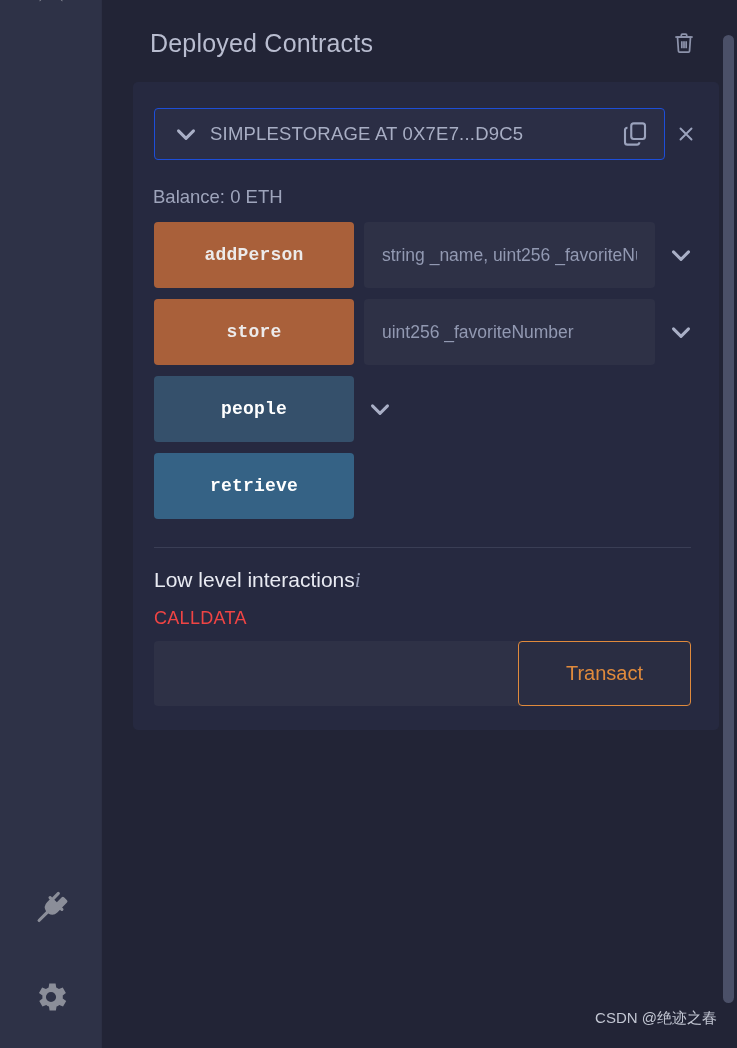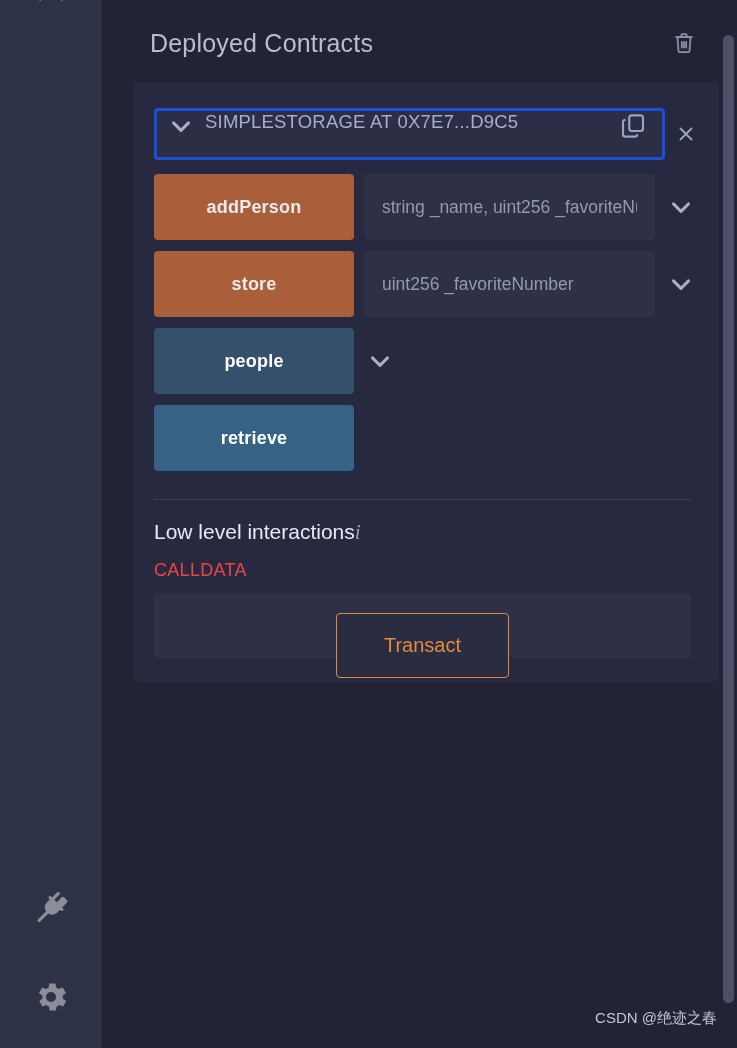--- a/index.html
+++ b/index.html
@@ -88,26 +88,26 @@
   .contract-row {
     display: flex;
     align-items: center;
     padding: 26px 12px 0 8px;
     position: relative;
   }
   .contract-box {
     position: relative;
     flex: 1 1 auto;
     display: flex;
-    align-items: flex-start;
+    align-items: center;
     background: #2b2e45;
-    border: 3px solid #1d4ed8;
+    border: 1px solid #1d4ed8;
     border-radius: 4px;
     height: 52px;
-    padding: 0 8px 0 0;
+    padding: 0 8px 0 7px;
     margin-left: 13px;
     box-sizing: border-box;
     overflow: hidden;
   }
   .chev-contract {
     flex: 0 0 auto;
     width: 48px;
     display: flex;
     align-items: center;
     justify-content: center;
@@ -163,21 +163,21 @@
     flex: 0 0 auto;
     width: 200px;
     height: 66px;
     border: 0;
     border-radius: 4px;
     color: #ffffff;
     font-size: 18px;
     font-weight: bold;
     letter-spacing: 0.2px;
     cursor: pointer;
-    font-family: Liberation Sans, sans-serif;
+    font-family: Liberation Mono, monospace;
     overflow: hidden;
     white-space: nowrap;
   }
   .fn-btn.orange { background: #a9603a; color: #eceaea; }
   .fn-btn.blue   { background: #35506b; }
   .fn-btn.blue-bright { background: #356285; }
   .fn-input {
     flex: 1 1 auto;
     height: 66px;
     margin-left: 10px;
@@ -233,21 +233,20 @@
     padding: 16px 0 0 21px;
     letter-spacing: 0.3px;
   }
   .calldata-row {
     display: flex;
     align-items: center;
     margin: 12px 28px 0 21px;
     background: #2e3146;
     border-radius: 4px;
     height: 65px;
-    flex-direction: column;
   }
   .calldata-input {
     flex: 1 1 auto;
     height: 65px;
     background: transparent;
     border: 0;
     outline: none;
     color: #c7ccdd;
     font-size: 17px;
     padding: 0 16px;
@@ -352,20 +351,21 @@
             </svg>
           </button>
         </div>
         <button class="close-btn" aria-label="close">
           <svg width="22" height="22" viewBox="0 0 24 24" fill="none" stroke="currentColor" stroke-width="2.1" stroke-linecap="round" aria-hidden="true">
             <path d="M6 6 L18 18 M18 6 L6 18"></path>
           </svg>
         </button>
       </div>
 
+      <div class="balance">Balance: 0 ETH</div>
 
       <div class="fn-list">
 
         <div class="fn-row">
           <button class="fn-btn orange">addPerson</button>
           <input class="fn-input" type="text" placeholder="string _name, uint256 _favoriteNumber" style="">
           <div class="fn-chev">
             <svg width="30" height="30" viewBox="0 0 24 24" fill="none" stroke="currentColor" stroke-width="2.4" stroke-linecap="round" stroke-linejoin="round" aria-hidden="true">
                 <polyline points="6 9.5 12 15.5 18 9.5"></polyline>
               </svg>

